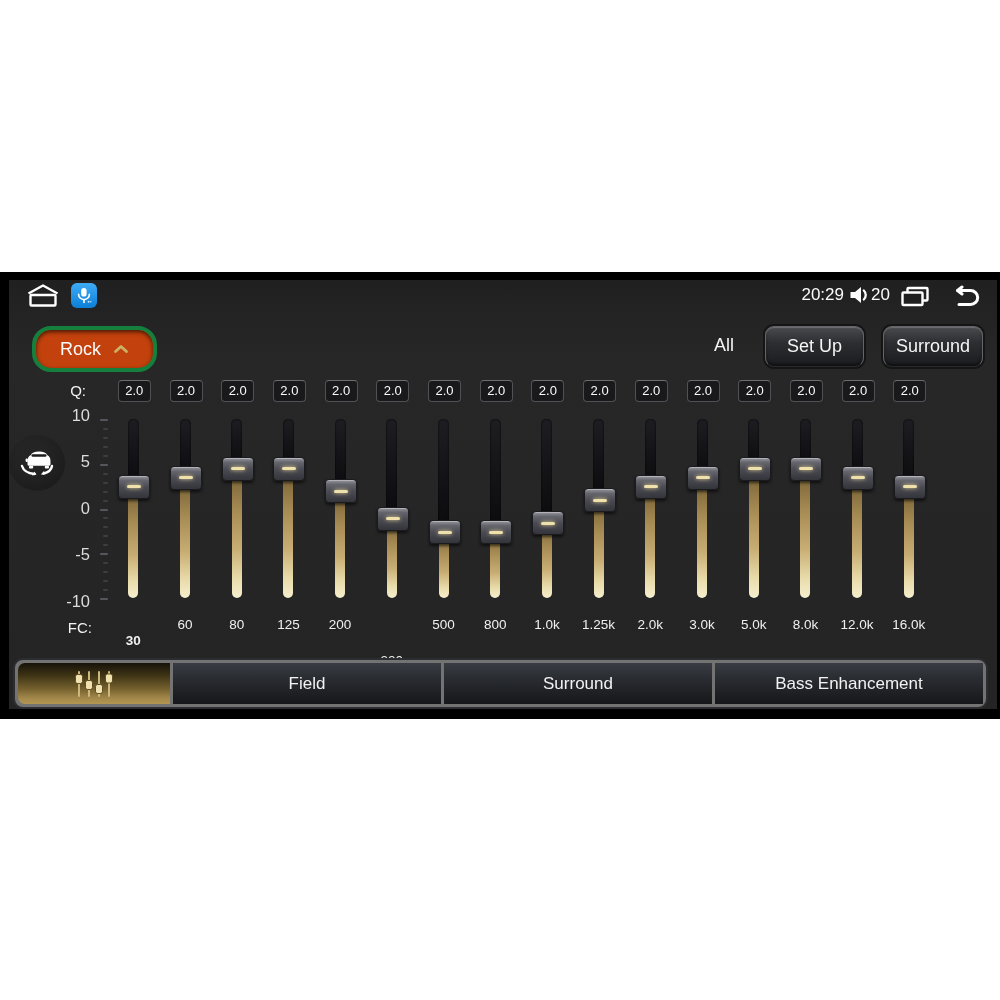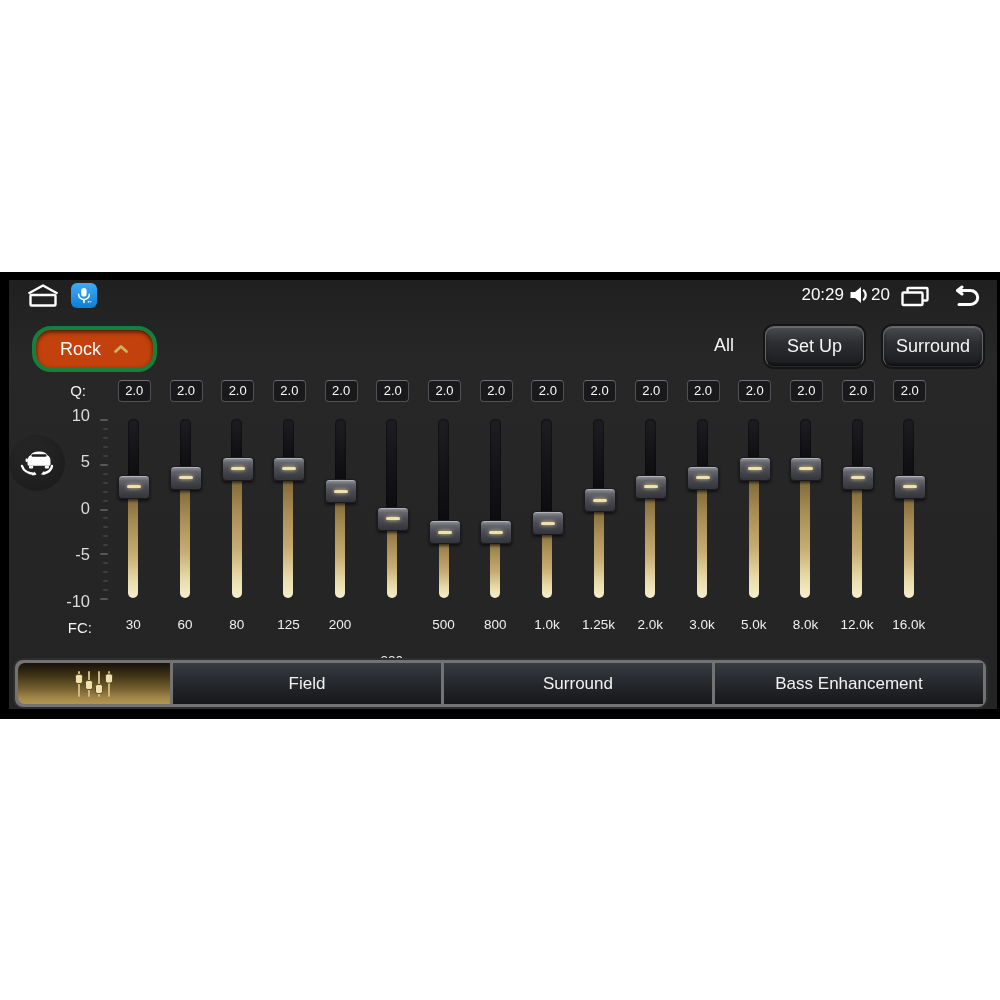--- a/index.html
+++ b/index.html
@@ -149,21 +149,21 @@
     </svg>
   </div>
 
   <div id="eq-layer" class="abs" style="left:0;top:0;width:1000px;height:1000px;pointer-events:none;">
       <div class="q-box" style="left: 117.8px; top: 380px;">2.0</div>
       <div class="track-dark" style="left: 127.8px; top: 419px; height: 71.875px;"></div>
       <div class="track-gold" style="left: 128.3px; top: 485.875px; height: 112.125px;"></div>
       <div class="handle" style="left: 118.3px; top: 474.875px;">
         <div class="handle-line"></div>
       </div>
-      <div class="fc-value" style="left: 107.3px; top: 617px;">30</div>
+      <div class="fc-value" style="left: 107.3px; top: 633px; font-weight: bold;">30</div>
       <div class="q-box" style="left: 169.5px; top: 380px;">2.0</div>
       <div class="track-dark" style="left: 179.5px; top: 419px; height: 62.825px;"></div>
       <div class="track-gold" style="left: 180px; top: 476.825px; height: 121.175px;"></div>
       <div class="handle" style="left: 170px; top: 465.825px;">
         <div class="handle-line"></div>
       </div>
       <div class="fc-value" style="left: 159px; top: 617px;">60</div>
       <div class="q-box" style="left: 221.2px; top: 380px;">2.0</div>
       <div class="track-dark" style="left: 231.2px; top: 419px; height: 53.775px;"></div>
       <div class="track-gold" style="left: 231.7px; top: 467.775px; height: 130.225px;"></div>

